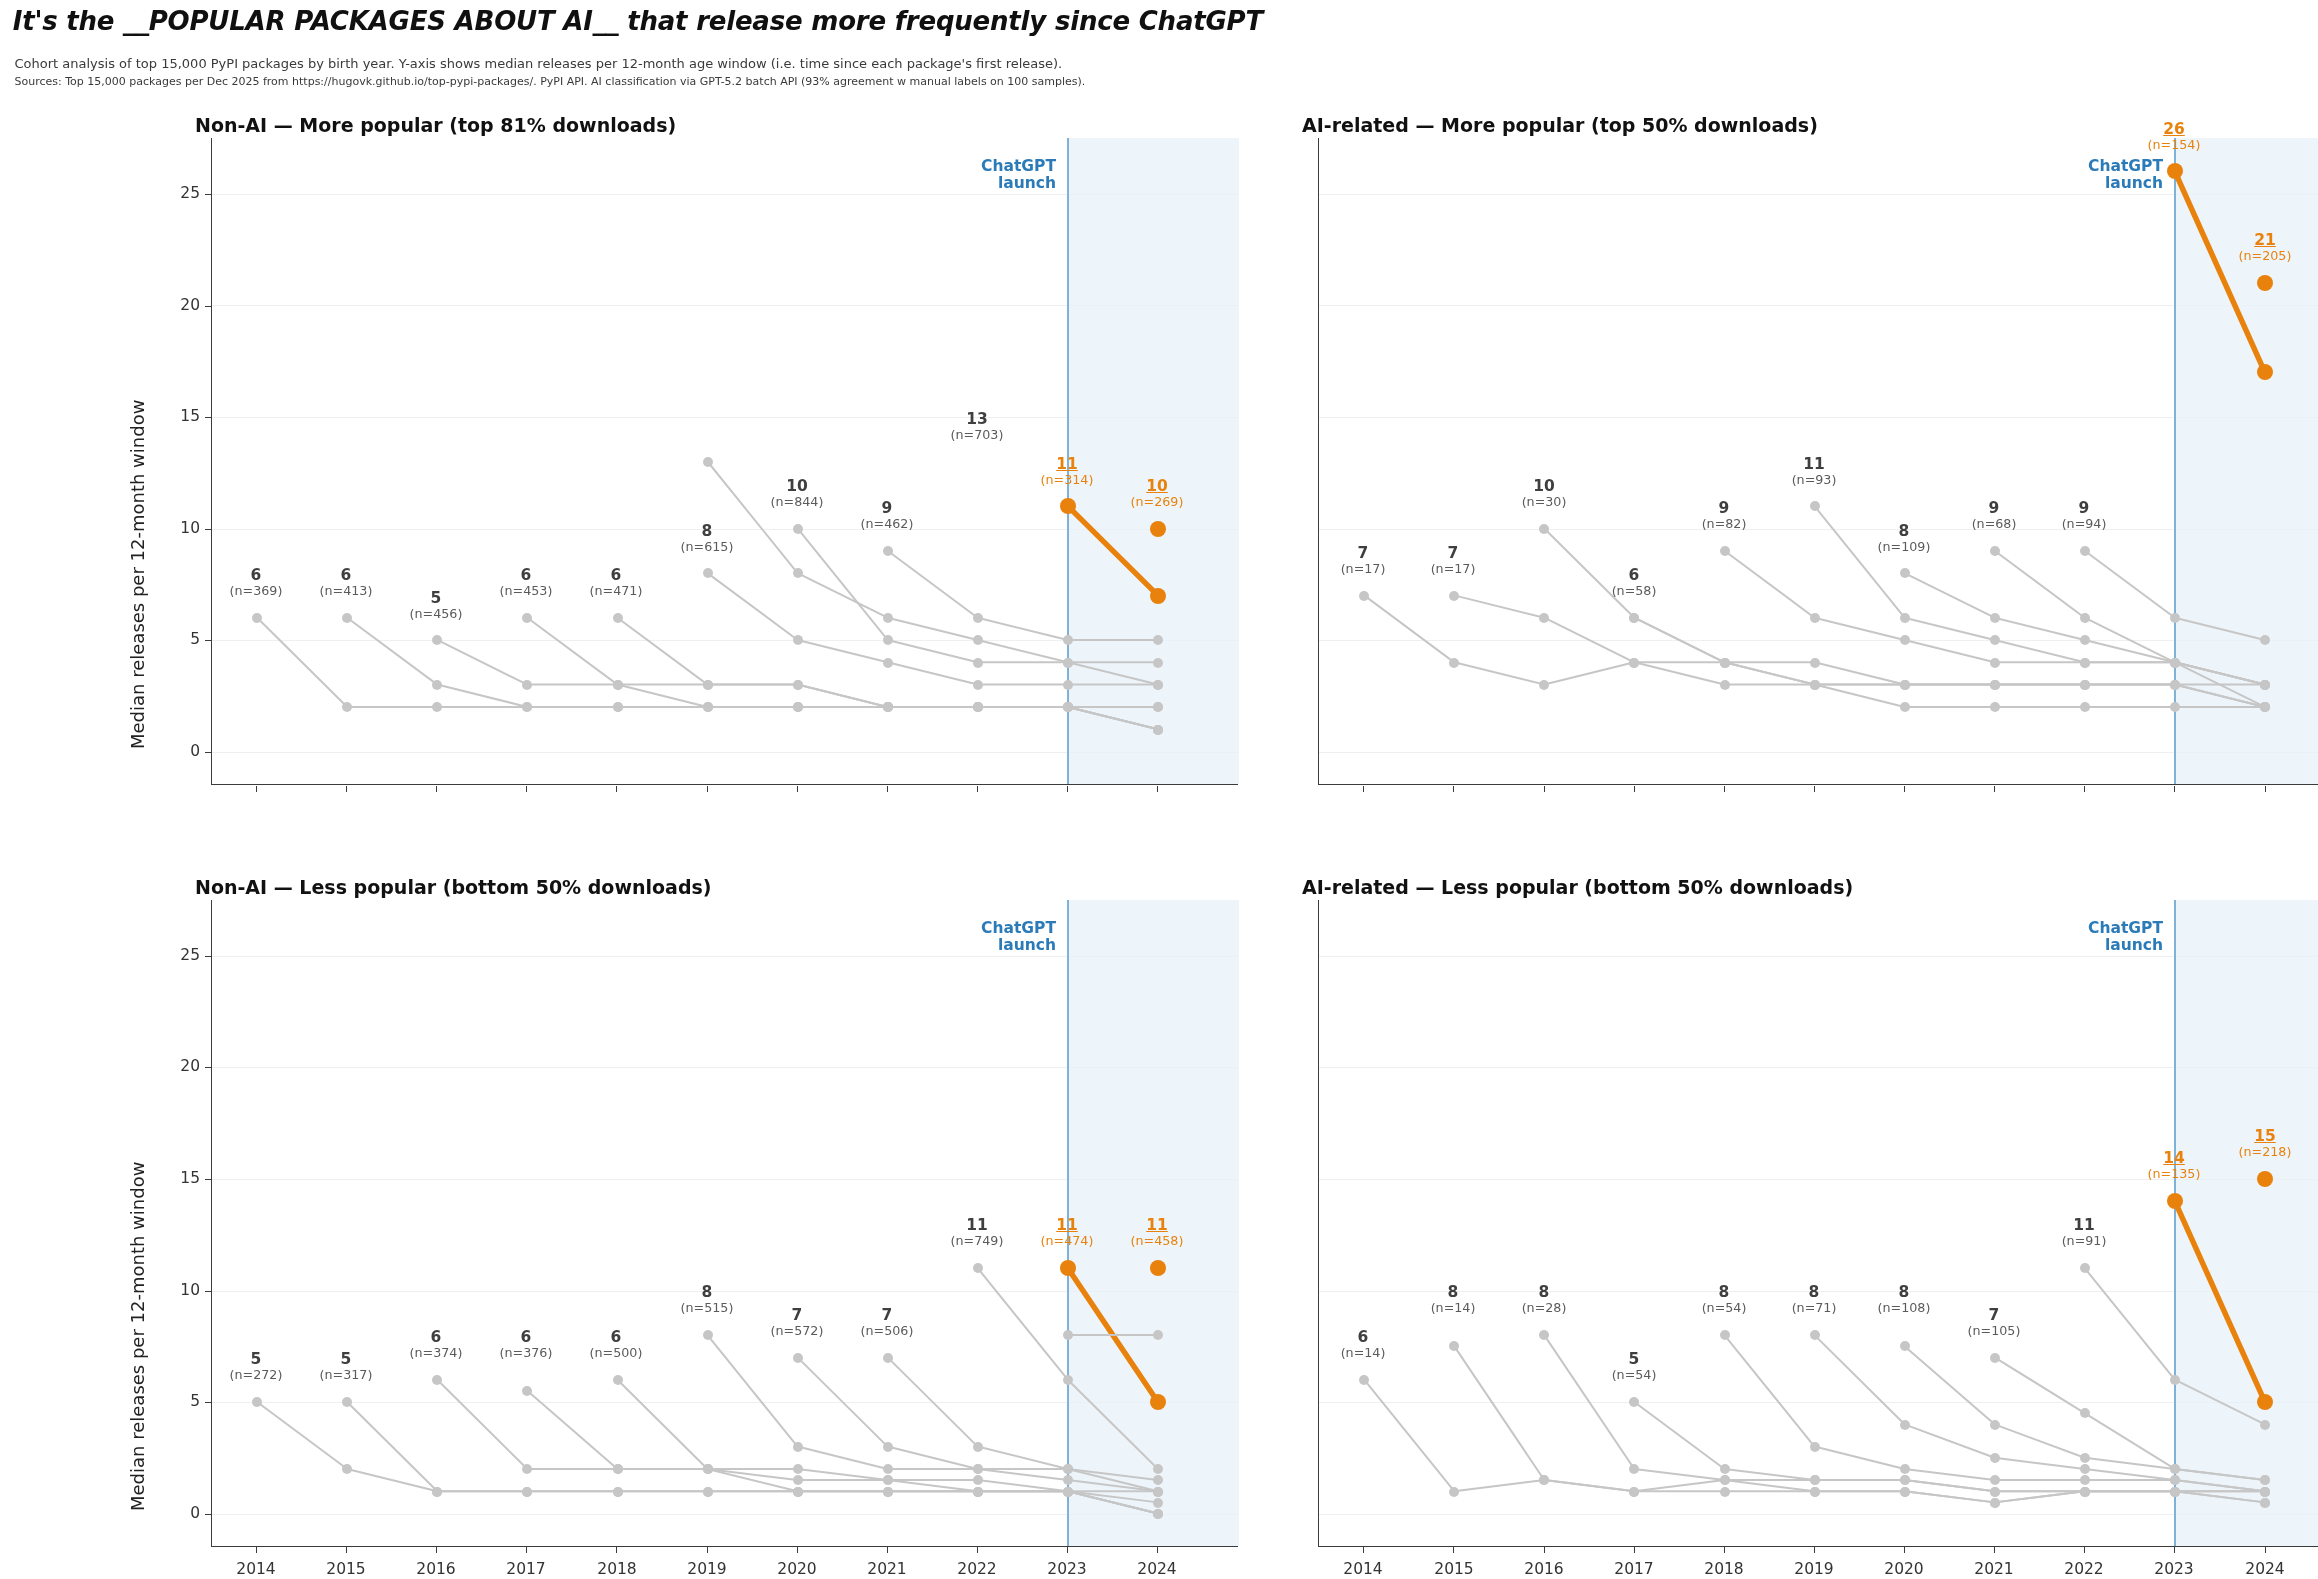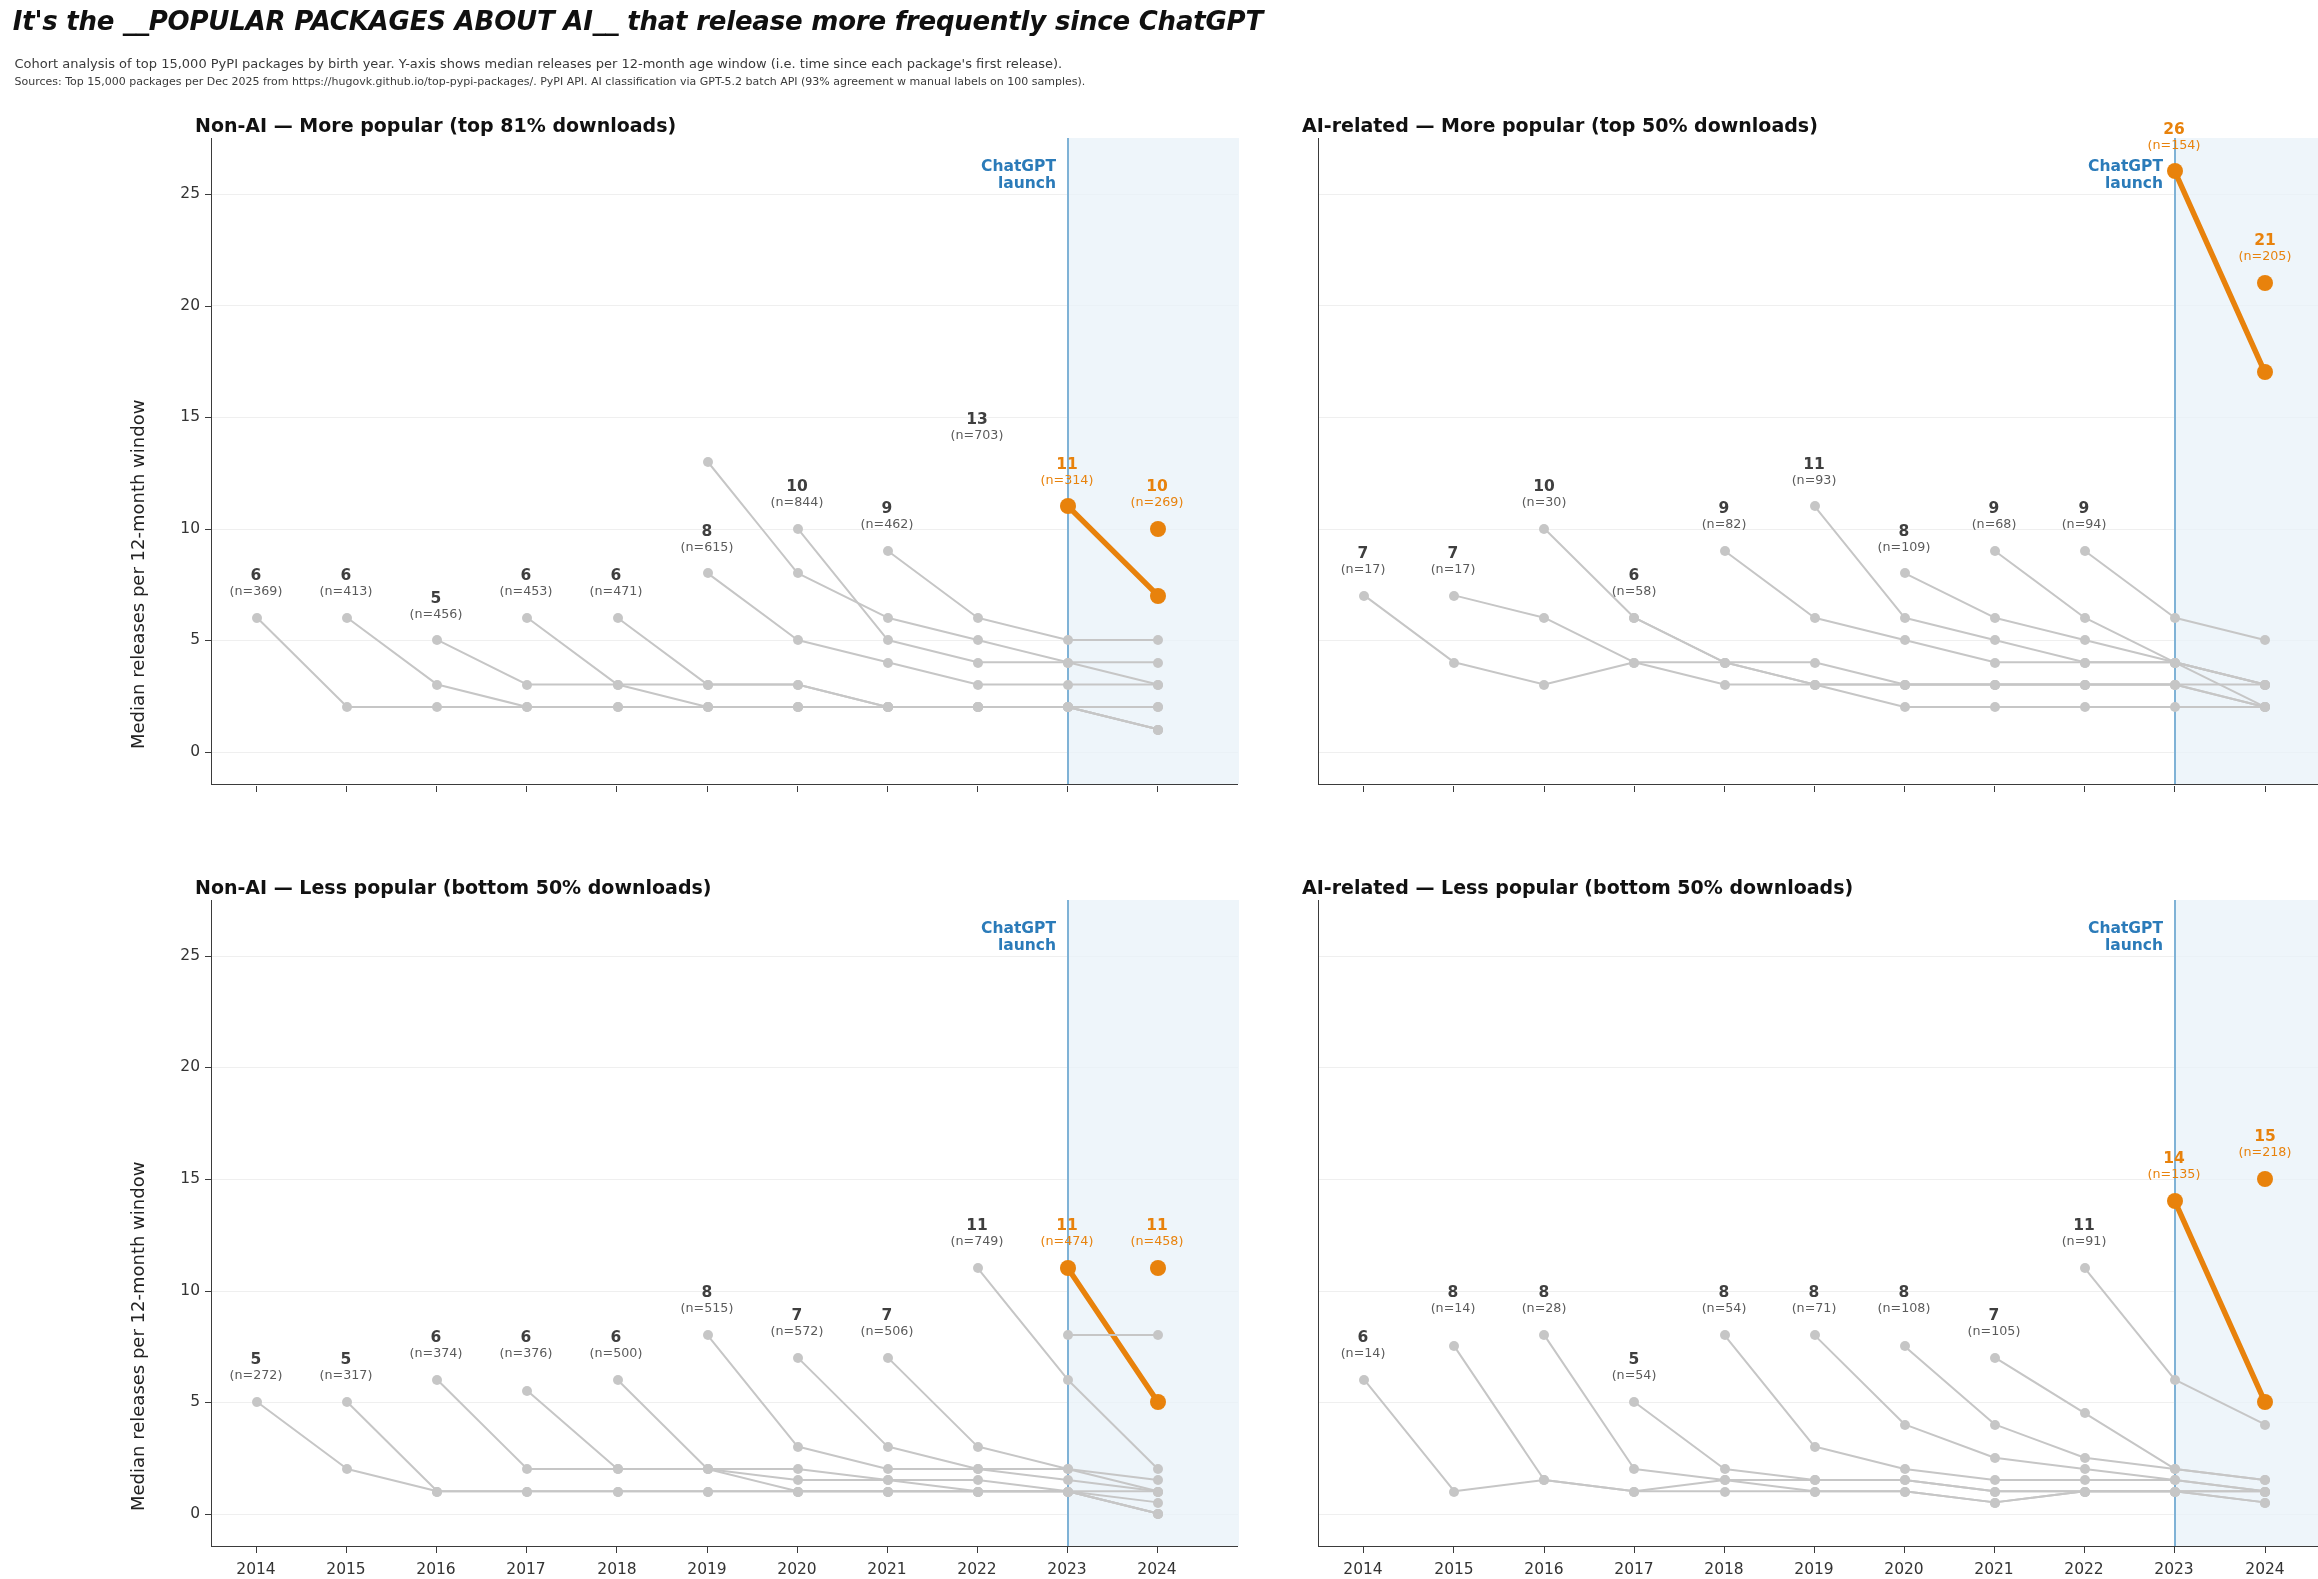--- a/index.html
+++ b/index.html
@@ -132,21 +132,21 @@
   }
   .ann {
     position: absolute;
     text-align: center;
     white-space: nowrap;
     line-height: 1.1;
     transform: translateX(-50%);
   }
   .ann .v { font-size: 15.5px; font-weight: bold; color: #3f3f3f; display: block; }
   .ann .n { font-size: 12.7px; color: #5a5a5a; display: block; }
-  .ann.hl .v { color: #e8820c; }
+  .ann.hl .v { color: #e8820c; text-decoration: underline; }
   .ann.hl .n { color: #e8820c; }
 </style>
 </head>
 <body>
 
 <div class="page">
 
   <div class="title">It's the __POPULAR PACKAGES ABOUT AI__ that release more frequently since ChatGPT</div>
   <div class="subtitle1">Cohort analysis of top 15,000 PyPI packages by birth year. Y-axis shows median releases per 12-month age window (i.e. time since each package's first release).</div>
   <div class="subtitle2">Sources: Top 15,000 packages per Dec 2025 from https://hugovk.github.io/top-pypi-packages/. PyPI API. AI classification via GPT-5.2 batch API (93% agreement w manual labels on 100 samples).</div>

